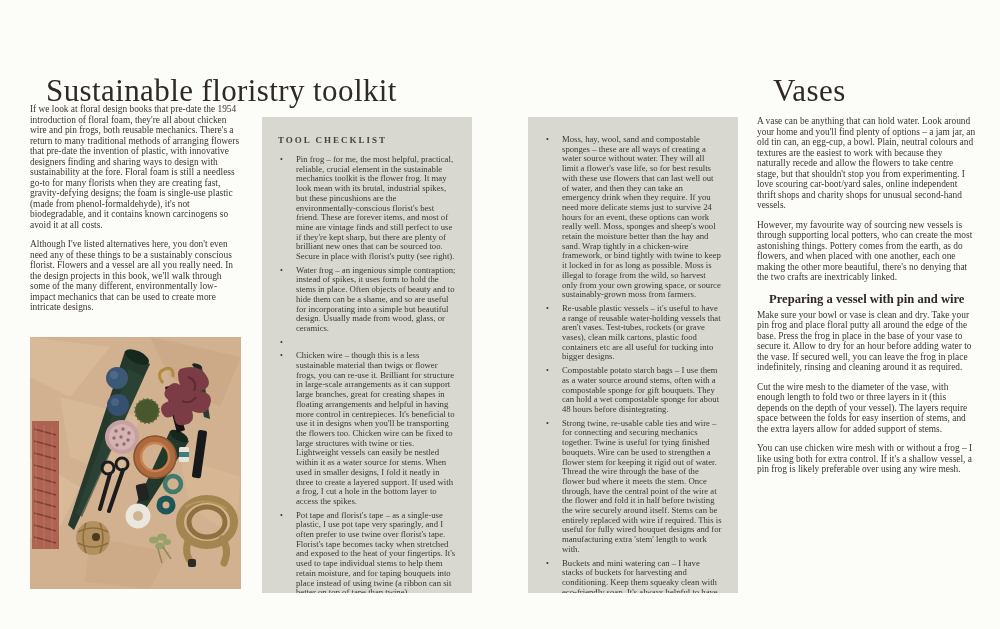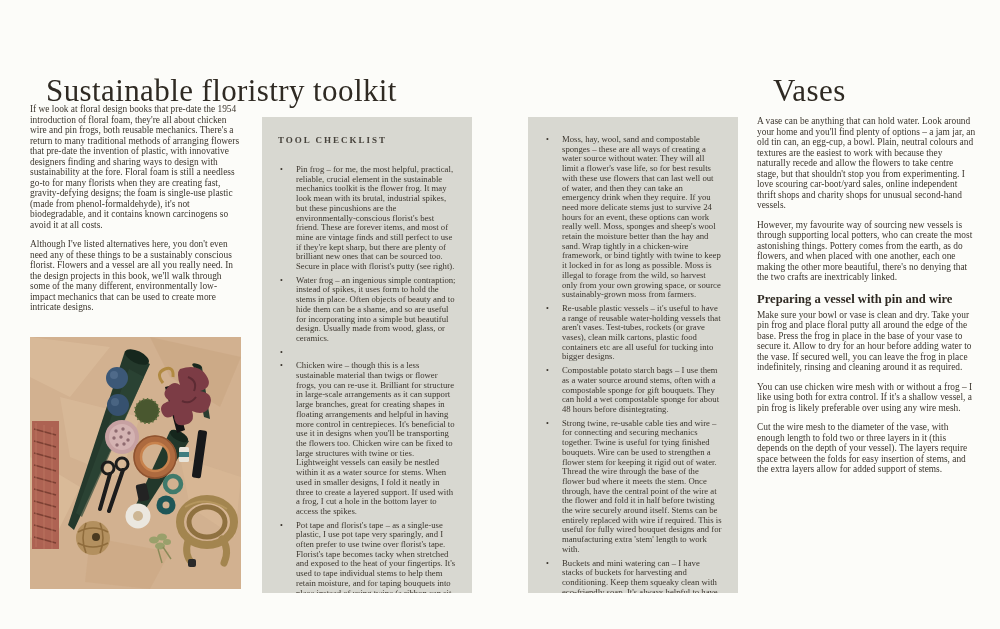--- a/index.html
+++ b/index.html
@@ -22,32 +22,32 @@
   }
   .title-left{left:30px;}
   .title-right{left:757px;}
   .text-col{position:absolute;}
   .text-col p{margin:0 0 9px 0;font-size:9.4px;line-height:10.5px;}
   .sec-heading{
     margin:0 0 2px 0;font-size:12.6px;font-weight:700;color:var(--title-color);letter-spacing:.2px;
   }
   .left-col{left:30px;top:104px;width:212px;}
   .right-col{left:757px;top:116px;width:219px;}
-  .sub-heading{margin:3px 0 3px 0;font-size:12.6px;font-weight:700;color:var(--title-color);}
+  .sub-heading{margin:3px 0 3px 12px;font-size:12.6px;font-weight:700;color:var(--title-color);}
   .photo{
     position:absolute;left:30px;top:337px;width:211px;height:252px;display:block;
   }
   .checklist-box{
     position:absolute;top:117px;width:210px;height:476px;
     background:var(--box-bg);padding:18px 16px 14px 16px;overflow:hidden;
   }
   .box-1{left:262px;}
   .box-2{left:528px;}
   .checklist-heading{
-    margin:0 0 20px 0;font-size:9px;font-weight:700;letter-spacing:2px;color:#45413a;
+    margin:0 0 10px 0;font-size:9px;font-weight:700;letter-spacing:2px;color:#45413a;
   }
   ul.checklist{list-style:none;margin:0;padding:0;}
   ul.checklist li{display:flex;margin:0 0 4px 0;font-size:8.7px;line-height:9.7px;}
   ul.checklist .bullet{width:18px;flex:0 0 18px;padding-left:2px;font-size:8px;line-height:9.7px;}
   ul.checklist .item-text{flex:1;}
   .footer{
     position:absolute;top:601px;font-size:10px;letter-spacing:1.3px;color:var(--muted-color);margin-top:40px;
   }
   .footer-left{left:22px;}
   .footer-right{right:16px;}
@@ -208,22 +208,22 @@
     </ul>
   </div>
 
   <h1 class="page-title title-right">Vases</h1>
 
   <div class="text-col right-col">
     <p>A vase can be anything that can hold water. Look around your home and you'll find plenty of options – a jam jar, an old tin can, an egg-cup, a bowl. Plain, neutral colours and textures are the easiest to work with because they naturally recede and allow the flowers to take centre stage, but that shouldn't stop you from experimenting. I love scouring car-boot/yard sales, online independent thrift shops and charity shops for unusual second-hand vessels.</p>
     <p>However, my favourite way of sourcing new vessels is through supporting local potters, who can create the most astonishing things. Pottery comes from the earth, as do flowers, and when placed with one another, each one making the other more beautiful, there's no denying that the two crafts are inextricably linked.</p>
     <h2 class="sub-heading">Preparing a vessel with pin and wire</h2>
     <p>Make sure your bowl or vase is clean and dry. Take your pin frog and place floral putty all around the edge of the base. Press the frog in place in the base of your vase to secure it. Allow to dry for an hour before adding water to the vase. If secured well, you can leave the frog in place indefinitely, rinsing and cleaning around it as required.</p>
+    <p>Cut the wire mesh to the diameter of the vase, with enough length to fold two or three layers in it (this depends on the depth of your vessel). The layers require space between the folds for easy insertion of stems, and the extra layers allow for added support of stems.</p>
     <p>You can use chicken wire mesh with or without a frog – I like using both for extra control. If it's a shallow vessel, a pin frog is likely preferable over using any wire mesh.</p>
-    <p>Cut the wire mesh to the diameter of the vase, with enough length to fold two or three layers in it (this depends on the depth of your vessel). The layers require space between the folds for easy insertion of stems, and the extra layers allow for added support of stems.</p>
   </div>
 
   <div class="footer footer-left">
     <span>44</span><span class="sep">|</span><span>growing and styling flowers</span>
   </div>
   <div class="footer footer-right">
     <span>growing and styling flowers</span><span class="sep">|</span><span>45</span>
   </div>
 
 </div>

